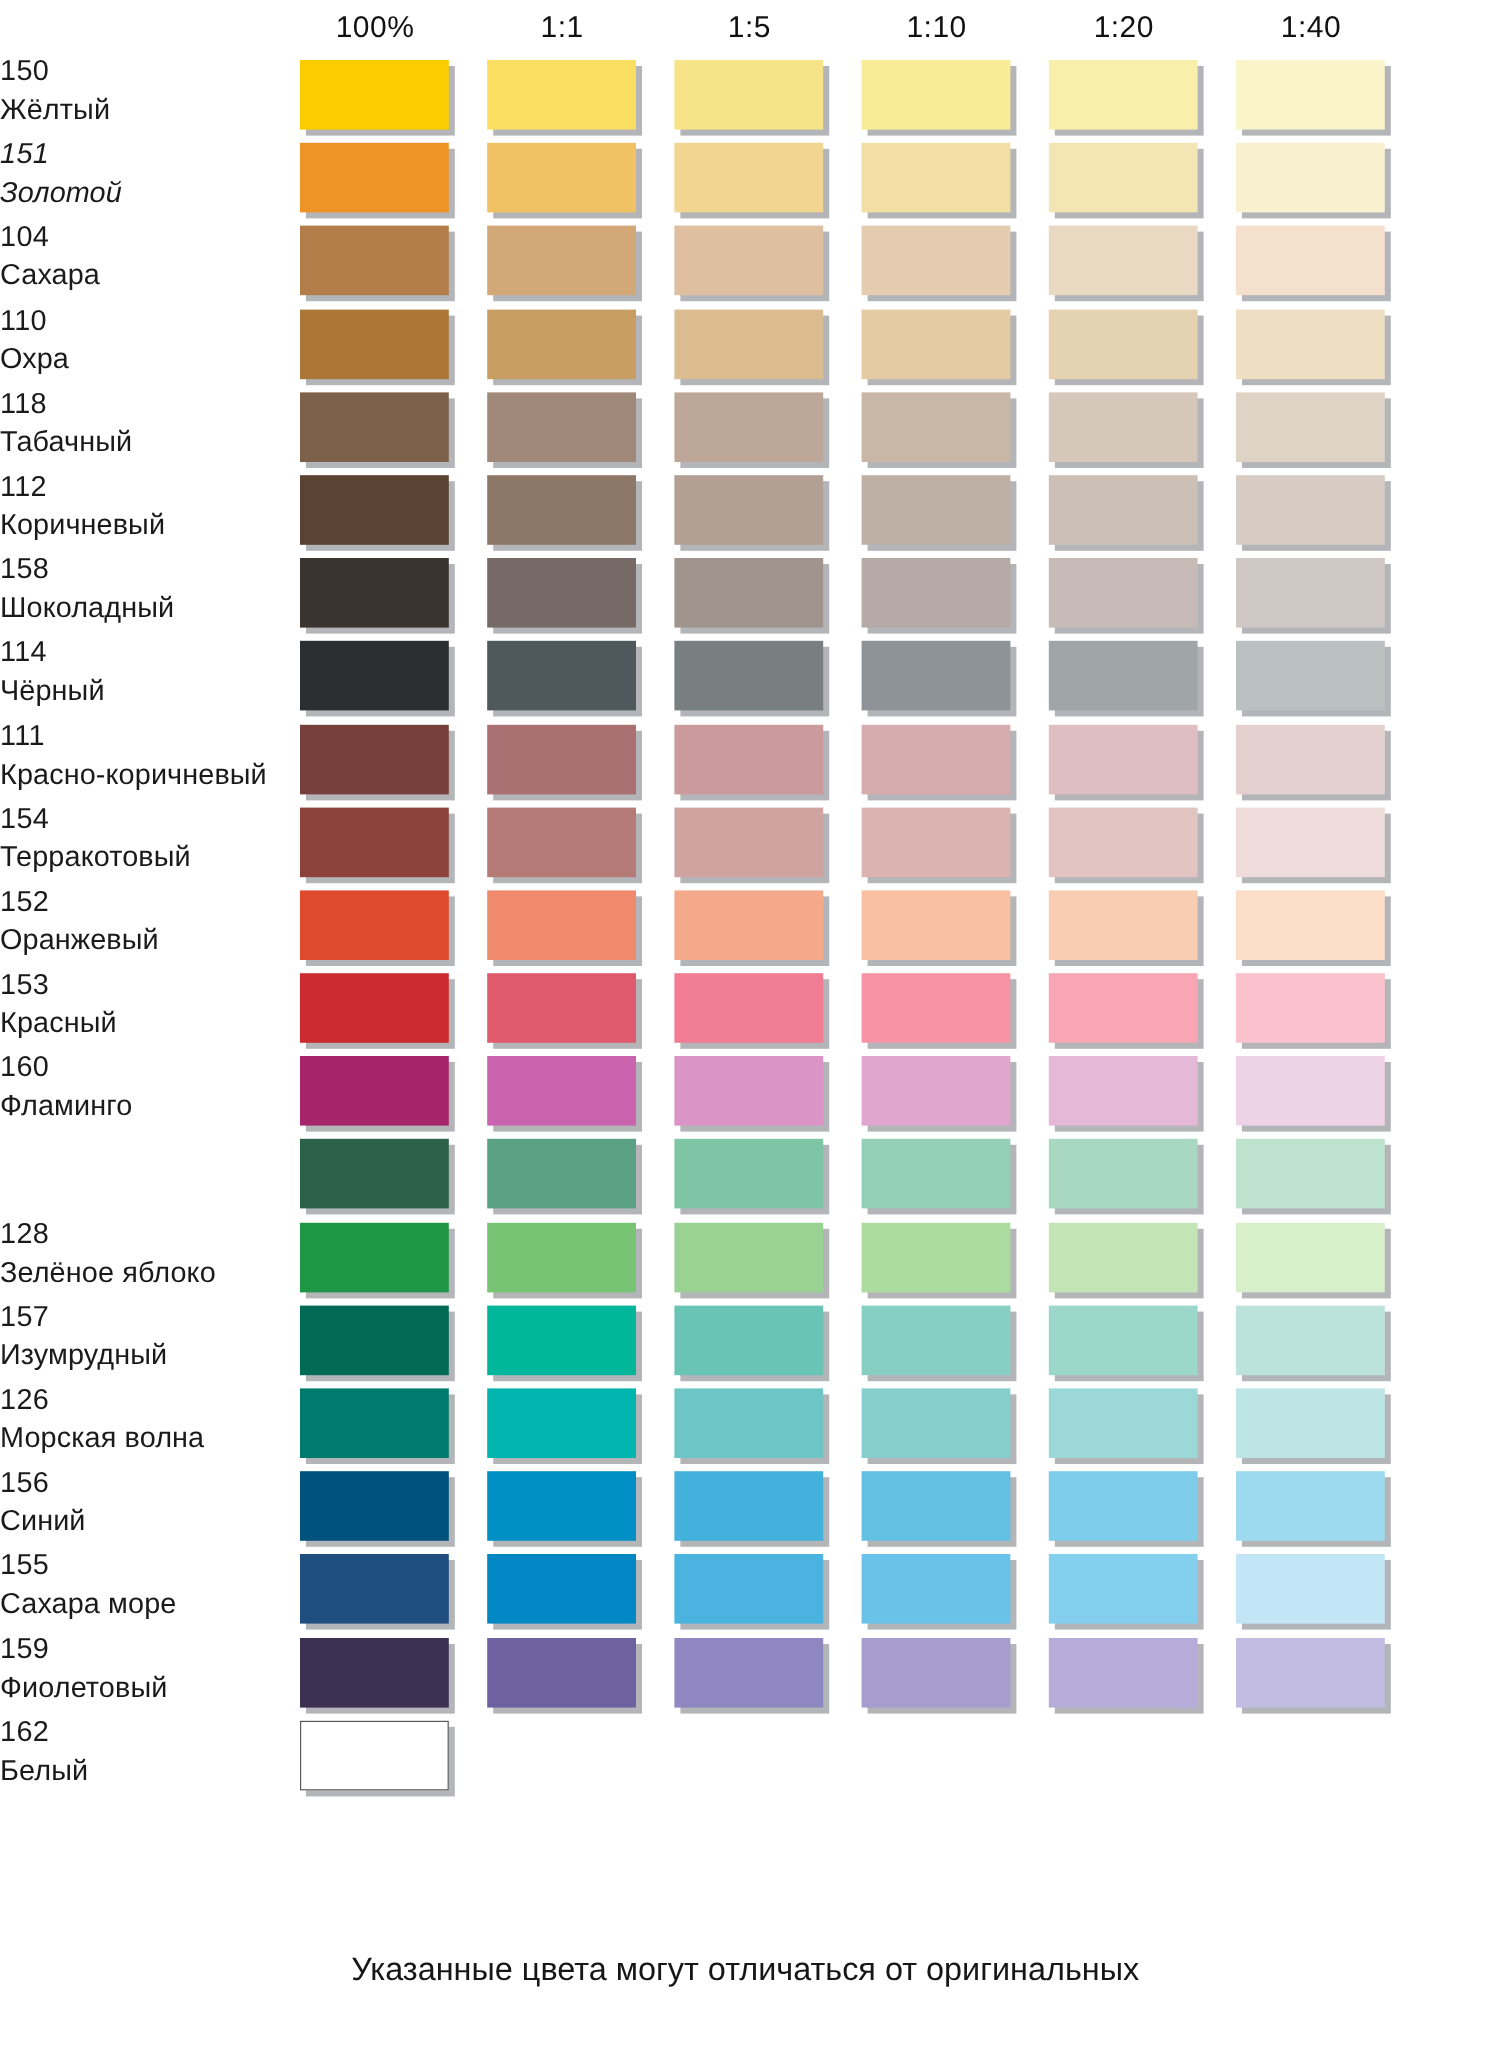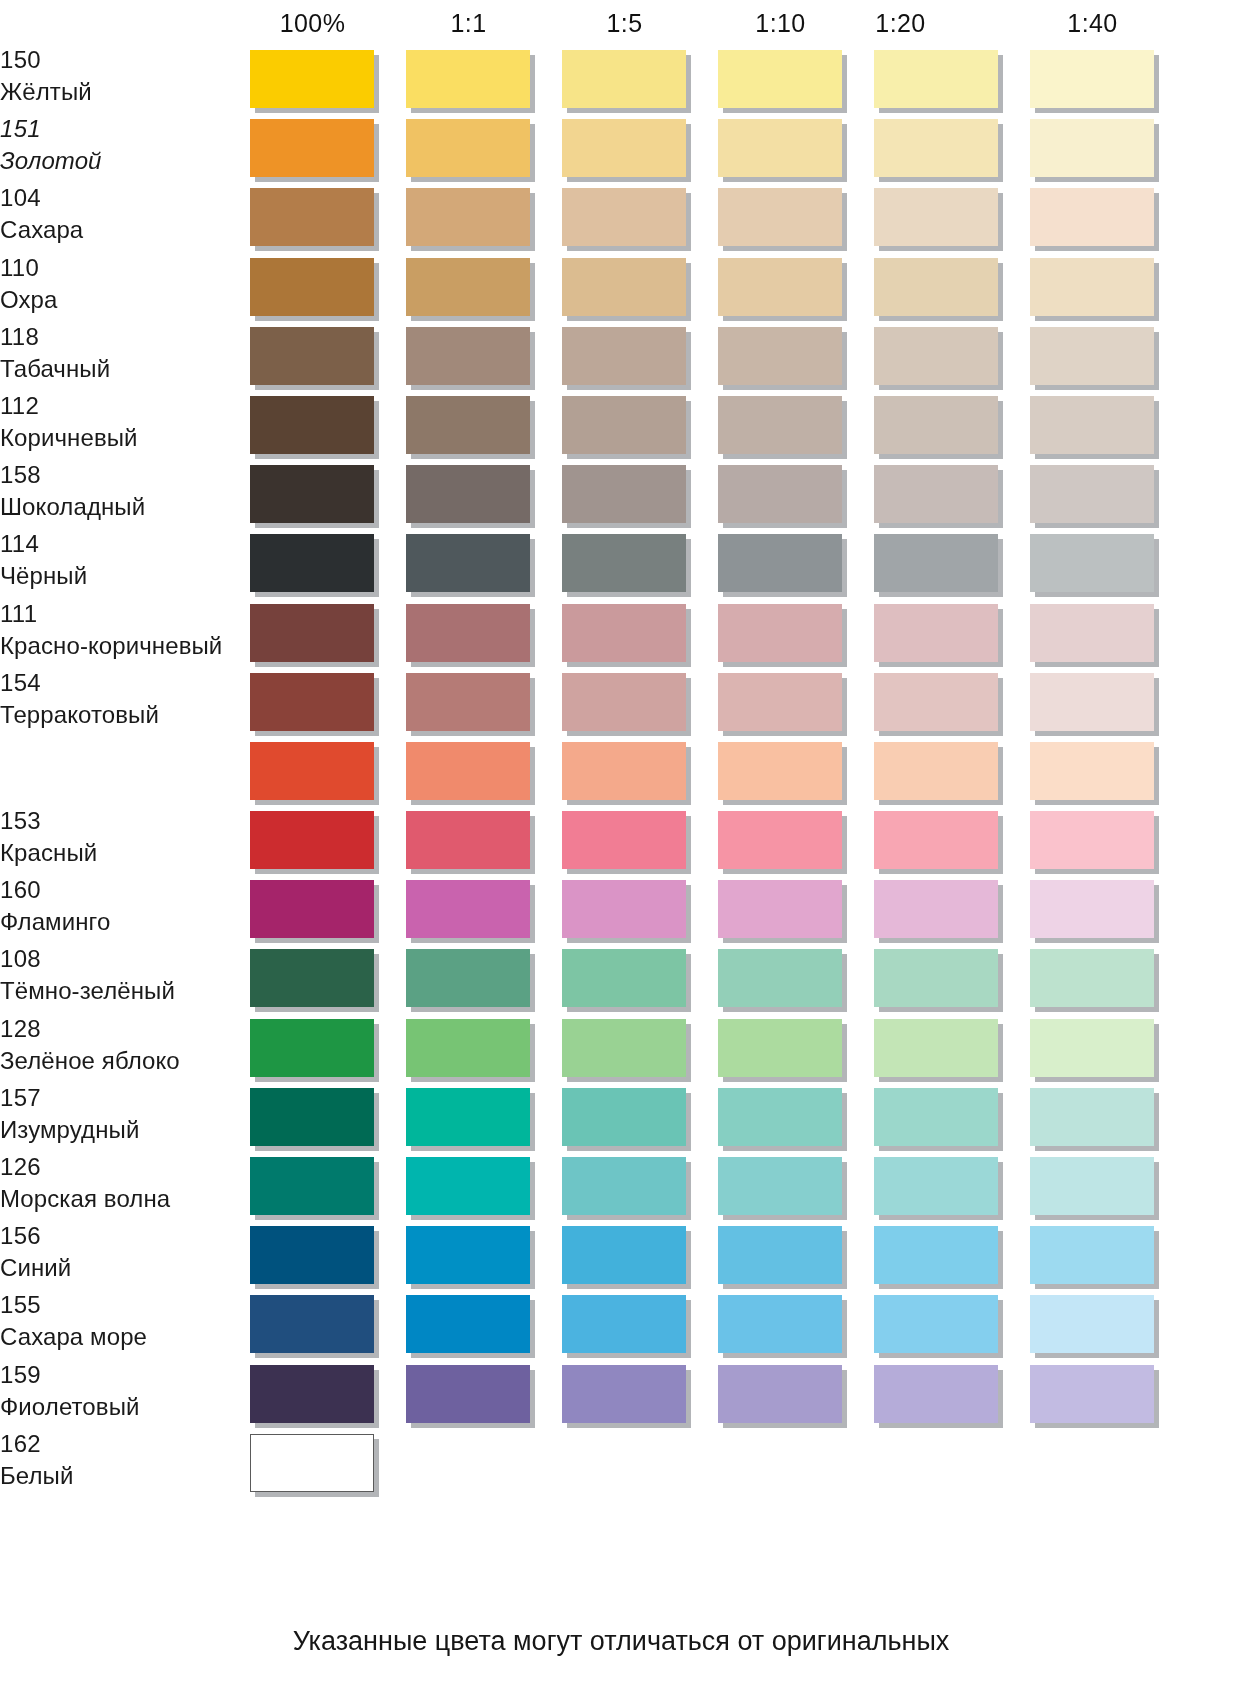--- a/index.html
+++ b/index.html
@@ -102,21 +102,21 @@
 </head>
 <body>
 
 <div class="sheet">
 
   <div class="header-row">
       <div class="col-head" style="left: 250px;">100%</div>
       <div class="col-head" style="left: 406px;">1:1</div>
       <div class="col-head" style="left: 562px;">1:5</div>
       <div class="col-head" style="left: 718px;">1:10</div>
-      <div class="col-head" style="left: 838px;">1:20</div>
+      <div class="col-head" style="left: 874px;">1:20</div>
       <div class="col-head" style="left: 1030px;">1:40</div>
     </div>
 
   <div class="grid">
       <div class="row" style="height: 69.2px;">
         <div class="row-label">
           <span class="code">150</span>
           <span class="name">Жёлтый</span>
         </div>
         <div class="swatch" style="left: 250px; background: rgb(251, 204, 0);"></div>
@@ -228,20 +228,24 @@
           <span class="name">Терракотовый</span>
         </div>
         <div class="swatch" style="left: 250px; background: rgb(138, 66, 57);"></div>
         <div class="swatch" style="left: 406px; background: rgb(181, 123, 118);"></div>
         <div class="swatch" style="left: 562px; background: rgb(207, 163, 160);"></div>
         <div class="swatch" style="left: 718px; background: rgb(219, 180, 177);"></div>
         <div class="swatch" style="left: 874px; background: rgb(226, 196, 193);"></div>
         <div class="swatch" style="left: 1030px; background: rgb(237, 220, 217);"></div>
       </div>
       <div class="row" style="height: 69.2px;">
+        <div class="row-label">
+          <span class="code">152</span>
+          <span class="name">Оранжевый</span>
+        </div>
         <div class="swatch" style="left: 250px; background: rgb(224, 74, 46);"></div>
         <div class="swatch" style="left: 406px; background: rgb(240, 138, 108);"></div>
         <div class="swatch" style="left: 562px; background: rgb(244, 169, 139);"></div>
         <div class="swatch" style="left: 718px; background: rgb(249, 192, 161);"></div>
         <div class="swatch" style="left: 874px; background: rgb(249, 205, 178);"></div>
         <div class="swatch" style="left: 1030px; background: rgb(251, 221, 200);"></div>
       </div>
       <div class="row" style="height: 69.2px; padding-left: 48px;">
         <div class="row-label">
           <span class="code">153</span>
@@ -260,24 +264,20 @@
           <span class="name">Фламинго</span>
         </div>
         <div class="swatch" style="left: 250px; background: rgb(165, 36, 106);"></div>
         <div class="swatch" style="left: 406px; background: rgb(201, 99, 174);"></div>
         <div class="swatch" style="left: 562px; background: rgb(218, 148, 198);"></div>
         <div class="swatch" style="left: 718px; background: rgb(225, 166, 206);"></div>
         <div class="swatch" style="left: 874px; background: rgb(229, 184, 216);"></div>
         <div class="swatch" style="left: 1030px; background: rgb(238, 211, 230);"></div>
       </div>
       <div class="row" style="height: 69.2px;">
-        <div class="row-label">
-          <span class="code">108</span>
-          <span class="name">Тёмно-зелёный</span>
-        </div>
         <div class="swatch" style="left: 250px; background: rgb(43, 98, 73);"></div>
         <div class="swatch" style="left: 406px; background: rgb(91, 161, 132);"></div>
         <div class="swatch" style="left: 562px; background: rgb(125, 197, 164);"></div>
         <div class="swatch" style="left: 718px; background: rgb(147, 207, 184);"></div>
         <div class="swatch" style="left: 874px; background: rgb(168, 216, 194);"></div>
         <div class="swatch" style="left: 1030px; background: rgb(189, 226, 206);"></div>
       </div>
       <div class="row" style="height: 69.2px;">
         <div class="row-label">
           <span class="code">128</span>

